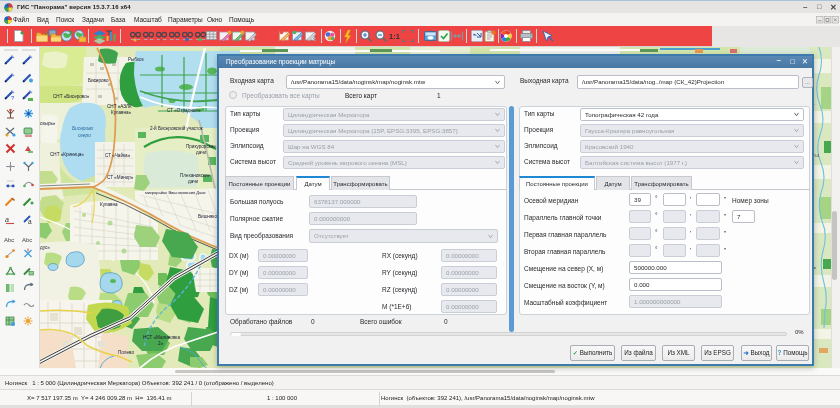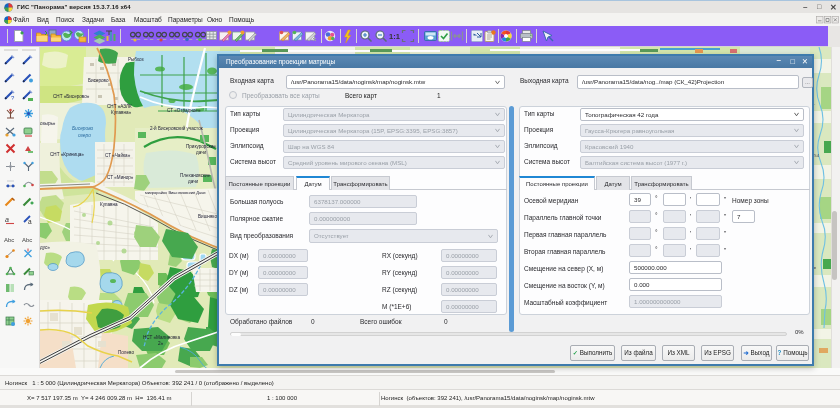--- a/index.html
+++ b/index.html
@@ -4,21 +4,21 @@
 <style>
   * { margin:0; padding:0; box-sizing:border-box; }
   html,body { width:840px; height:408px; overflow:hidden; }
   body { font-family:"Liberation Sans", sans-serif; position:relative; background:#e8e6e4; }
   .abs { position:absolute; }
   #titlebar { left:0; top:0; width:840px; height:13px; background:#e6e4e2; border-top:1.5px solid #a8c4de; }
   #title-text { left:17px; top:3px; font-size:6px; font-weight:bold; color:#1a1a1a; letter-spacing:0.1px; }
   .winbtn { top:2px; font-size:8px; color:#444; font-weight:bold; }
   #menubar { left:0; top:13px; width:840px; height:13px; background:#f4f3f1; }
   .menu-item { top:3px; font-size:6.5px; color:#1c1c1c; }
-  #toolbar { left:0; top:26px; width:828px; height:21px; background:#8b5cf6; border-bottom:1px solid #d6d4d2;text-align:right; }
+  #toolbar { left:0; top:26px; width:712px; height:21px; background:#ef4444; border-bottom:1px solid #d6d4d2;text-align:right; }
   #lefttools { left:0; top:47px; width:40px; height:321px; background:#f7f7f6; border-right:1px solid #dddbd9; }
   #maparea { left:40px; top:47px; width:794px; height:321px; overflow:hidden; }
   #mapvscroll { left:831px; top:47px; width:9px; height:321px; background:#f2f1f0; border-left:1px solid #e0deda; }
   #mapvthumb { left:832px; top:211px; width:5px; height:69px; background:#c6c4c1; border-radius:3px; }
   #hscrollzone { left:0; top:368px; width:840px; height:7px; background:#fafaf9; }
   #hthumb { left:175px; top:370px; width:380px; height:3px; background:#c9c7c4; border-radius:2px; }
   #status1 { left:0; top:375px; width:840px; height:14px; background:#f4f3f1; border-top:1px solid #dcdad7; }
   #status2 { left:0; top:389px; width:840px; height:16px; background:#f8f7f5; border-top:1px solid #dcdad7; }
   .st { font-size:6px; color:#1c1c1c; white-space:nowrap; }
   

